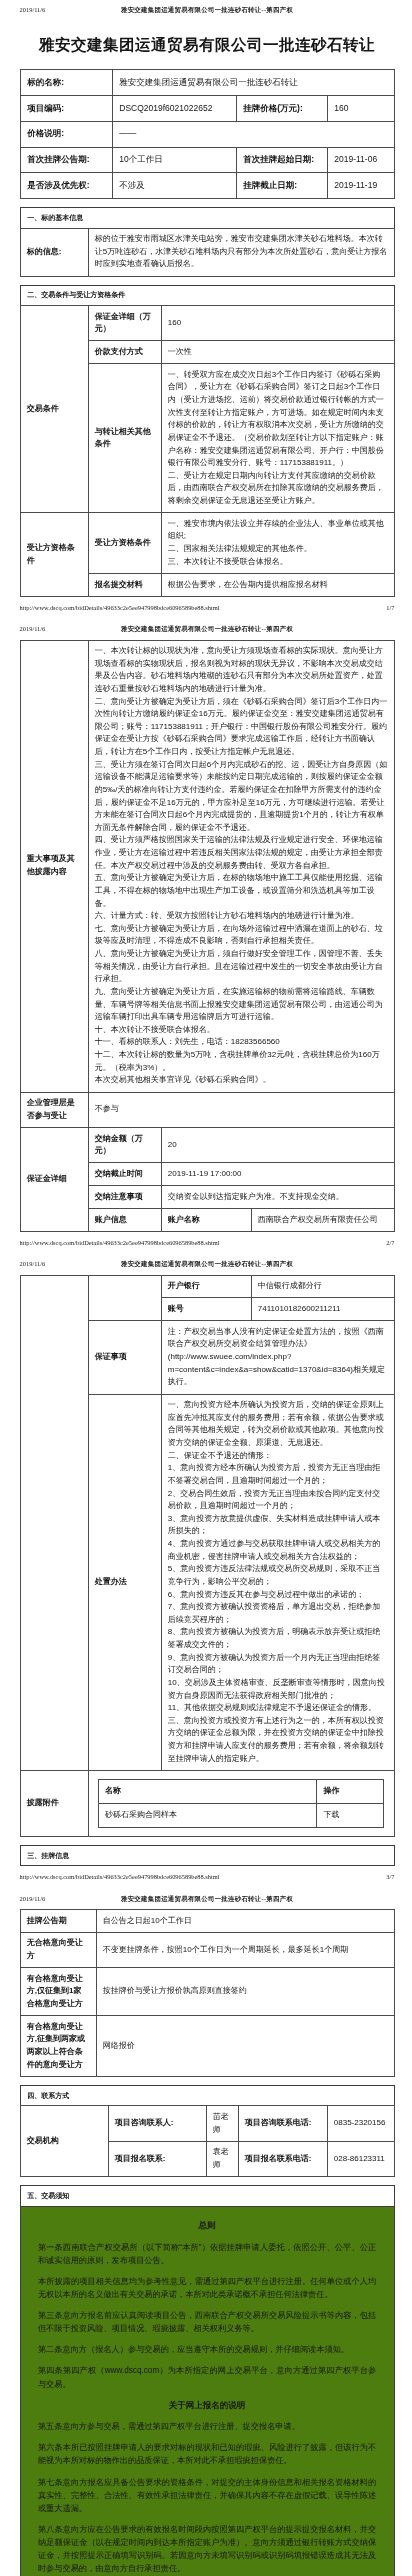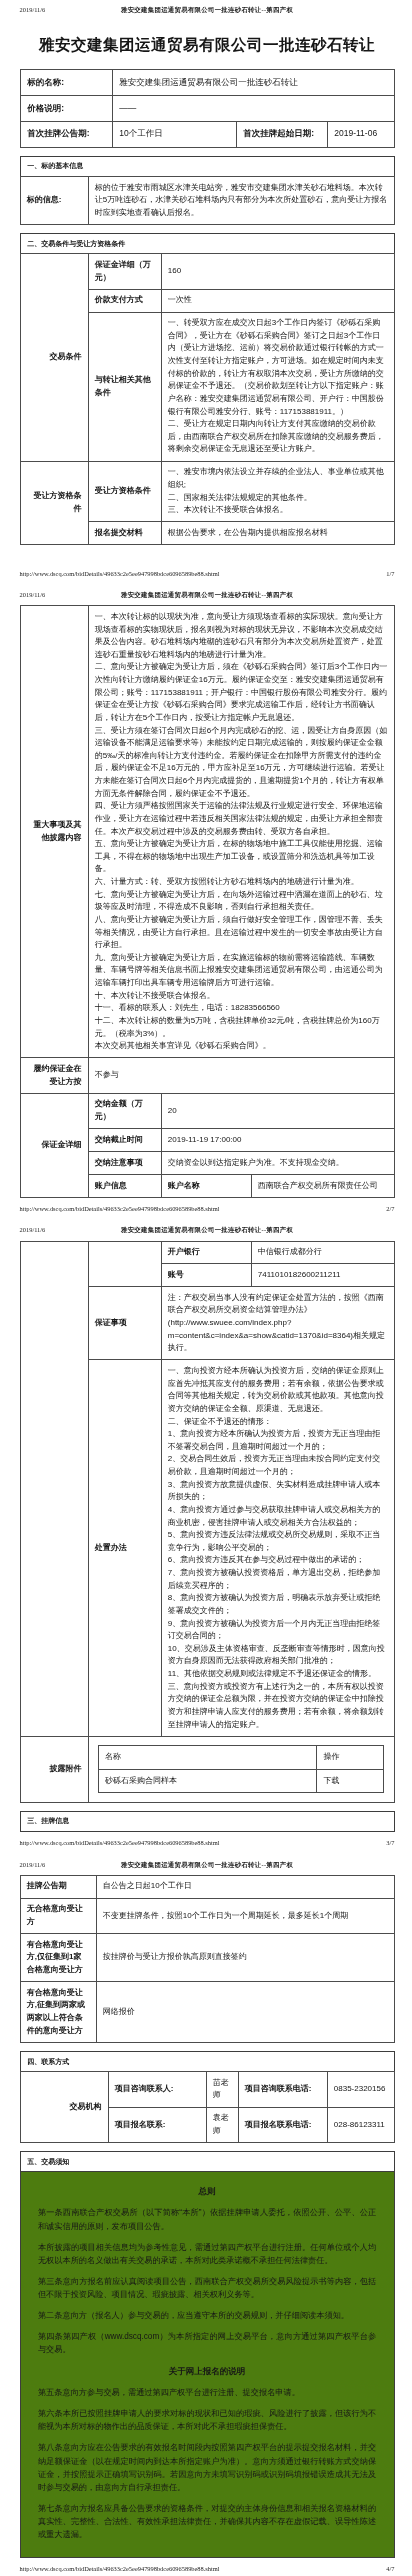--- a/index.html
+++ b/index.html
@@ -43,38 +43,38 @@
   }
 
   table.tbl { width:100%; border-collapse:collapse; border:1px solid #3d3d3d; background:#fff; }
   .tbl td {
     border:0.5px solid #4c4c4c;
     font-size:8px; line-height:1.58;
     padding:4.6px 6.2px; vertical-align:middle; text-align:left;
     word-break:break-word; overflow-wrap:anywhere;
   }
   .tbl td.lab { font-weight:700; }
-  .tbl td.grp { font-weight:700;text-align:right; }
+  .tbl td.grp { font-weight:700; }
   .tbl.summary td { font-size:8.5px; padding:5.7px 6.7px; }
   .tbl p { margin:0; }
 
   .secbox {
     border:1px solid #3d3d3d; font-weight:700; font-size:7px;
     padding:4.6px 6.7px; background:#fff;
   }
   .joined { margin-top:-1px; }
   .vgap { height:8.2px; }
 
   .attach-holder { padding:8.2px 9.3px !important; }
   table.nested { width:100%; border-collapse:collapse; border:0.5px solid #4c4c4c; }
   .nested td {
     border:0.5px solid #4c4c4c; font-size:8px; line-height:1.55;
     padding:5.2px 6.2px;
   }
-  .nested td.nlab { font-weight:400; }
+  .nested td.nlab { font-weight:700; }
   .opcol { width:67px;margin-left:32px; }
 
   .textbox {
     border:1px solid #3d3d3d; padding:7.2px 9.3px;
     font-size:8.2px; line-height:1.6; background:#4d7c0f;
   }
   .textbox p { margin:8px; text-align:justify; word-break:break-word; overflow-wrap:anywhere; }
   .centerhead { text-align:center; font-weight:700; font-size:8.5px; margin:5.2px 0; }
 </style>
 </head>
@@ -95,28 +95,40 @@
         <col style="width:124px">
         <col style="width:91px">
         <col>
       </colgroup>
     <tbody>
         <tr>
       <td class="lab">标的名称:</td>
       <td colspan="3">雅安交建集团运通贸易有限公司一批连砂石转让</td>
     </tr>
     <tr>
+      <td class="lab">项目编码:</td>
+      <td>DSCQ2019f6021022652</td>
+      <td class="lab">挂牌价格(万元):</td>
+      <td>160</td>
+    </tr>
+    <tr>
       <td class="lab">价格说明:</td>
       <td colspan="3">——</td>
     </tr>
     <tr>
       <td class="lab">首次挂牌公告期:</td>
       <td>10个工作日</td>
       <td class="lab">首次挂牌起始日期:</td>
       <td>2019-11-06</td>
+    </tr>
+    <tr>
+      <td class="lab">是否涉及优先权:</td>
+      <td>不涉及</td>
+      <td class="lab">挂牌截止日期:</td>
+      <td>2019-11-19</td>
     </tr>
   </tbody>
     </table>
 
   <div class="vgap"></div>
 
   <div class="secbox">一、标的基本信息</div>
   <table class="tbl joined">
     <colgroup>
         <col style="width:68px">
@@ -205,21 +217,21 @@
         <p>七、意向受让方被确定为受让方后，在向场外运输过程中洒漏在道面上的砂石、垃圾等应及时清理，不得造成不良影响，否则自行承担相关责任。</p>
         <p>八、意向受让方被确定为受让方后，须自行做好安全管理工作，因管理不善、丢失等相关情况，由受让方自行承担。且在运输过程中发生的一切安全事故由受让方自行承担。</p>
         <p>九、意向受让方被确定为受让方后，在实施运输标的物前需将运输路线、车辆数量、车辆号牌等相关信息书面上报雅安交建集团运通贸易有限公司，由运通公司为运输车辆打印出具车辆专用运输牌后方可进行运输。</p>
         <p>十、本次转让不接受联合体报名。</p>
         <p>十一、看标的联系人：刘先生，电话：18283566560</p>
         <p>十二、本次转让标的数量为5万吨，含税挂牌单价32元/吨，含税挂牌总价为160万元。（税率为3%）。</p>
         <p>本次交易其他相关事宜详见《砂砾石采购合同》。</p>
       </td>
     </tr>
     <tr>
-      <td class="grp">履约保证金在受让方按</td>
+      <td class="grp">企业管理层是否参与受让</td>
       <td colspan="3">不参与</td>
     </tr>
     <tr>
       <td class="grp" rowspan="4">保证金详细</td>
       <td class="lab">交纳金额（万元）</td>
       <td colspan="2">20</td>
     </tr>
     <tr>
       <td class="lab">交纳截止时间</td>
       <td colspan="2">2019-11-19 17:00:00</td>
@@ -385,22 +397,22 @@
   <div class="textbox joined">
     <div class="centerhead">总则</div>
     <p>第一条西南联合产权交易所（以下简称“本所”）依据挂牌申请人委托，依照公开、公平、公正和诚实信用的原则，发布项目公告。</p>
     <p>本所披露的项目相关信息均为参考性意见，需通过第四产权平台进行注册。任何单位或个人均无权以本所的名义做出有关交易的承诺，本所对此类承诺概不承担任何法律责任。</p>
     <p>第三条意向方报名前应认真阅读项目公告，西南联合产权交易所交易风险提示书等内容，包括但不限于投资风险、项目情况、瑕疵披露、相关权利义务等。</p>
     <p>第二条意向方（报名人）参与交易的，应当遵守本所的交易规则，并仔细阅读本须知。</p>
     <p>第四条第四产权（www.dscq.com）为本所指定的网上交易平台，意向方通过第四产权平台参与交易。</p>
     <div class="centerhead">关于网上报名的说明</div>
     <p>第五条意向方参与交易，需通过第四产权平台进行注册、提交报名申请。</p>
     <p>第六条本所已按照挂牌申请人的要求对标的现状和已知的瑕疵、风险进行了披露，但该行为不能视为本所对标的物作出的品质保证，本所对此不承担瑕疵担保责任。</p>
+    <p>第七条意向方报名应具备公告要求的资格条件，对提交的主体身份信息和相关报名资格材料的真实性、完整性、合法性、有效性承担法律责任，并确保其内容不存在虚假记载、误导性陈述或重大遗漏。</p>
     <p>第八条意向方应在公告要求的有效报名时间段内按照第四产权平台的提示提交报名材料，并交纳足额保证金（以在规定时间内到达本所指定账户为准）。意向方须通过银行转账方式交纳保证金，并按照提示正确填写识别码。若因意向方未填写识别码或识别码填报错误造成其无法及时参与交易的，由意向方自行承担责任。</p>
-    <p>第七条意向方报名应具备公告要求的资格条件，对提交的主体身份信息和相关报名资格材料的真实性、完整性、合法性、有效性承担法律责任，并确保其内容不存在虚假记载、误导性陈述或重大遗漏。</p>
   </div>
 
   <div class="pfoot">
     <span class="url">http://www.dscq.com/bidDetails/49633c2e5ee947998bdce6096589be88.shtml</span>
     <span class="pnum">4/7</span>
   </div>
 </div>
 
 <div class="page p5">
   <div class="phead">

